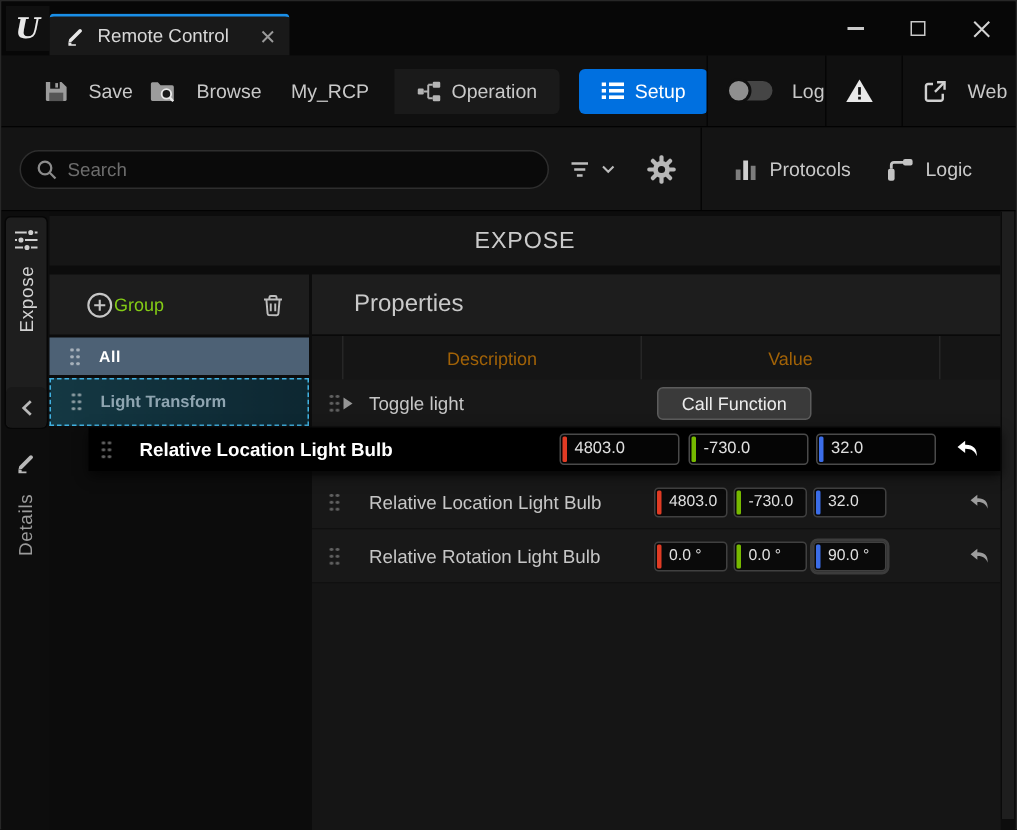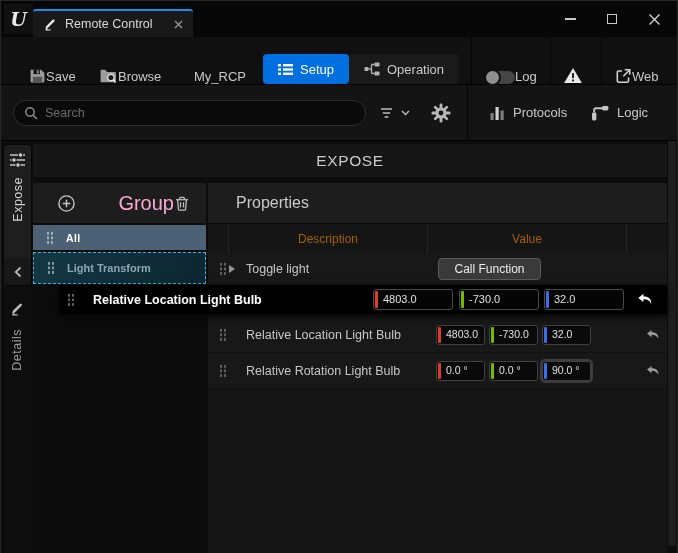--- a/index.html
+++ b/index.html
@@ -17,21 +17,21 @@
              display:flex; align-items:center; gap:8px; padding:0 10px; }
   .doc-tab .tlabel { font-size:12.5px; color:#d8d8d8; white-space:nowrap; }
   .tab-close { margin-left:auto; color:#9a9a9a; font-size:12px; line-height:1; cursor:default; }
   .win-controls { position:absolute; right:2px; top:0; height:36px; display:flex; }
   .win-btn { width:42px; height:36px; display:flex; align-items:center; justify-content:center; }
   .glyph-min { width:11px; height:2px; background:#c9c9c9; }
   .glyph-max { width:10px; height:10px; border:1.4px solid #c9c9c9; }
 
   
   .toolbar { position:relative; height:48px; background:#101010; border-bottom:1px solid #020202; }
-  .tb-item { position:absolute; top:0; height:100%; display:flex; align-items:flex-end; gap:0;
+  .tb-item { position:absolute; top:0; height:100%; display:flex; align-items:center; gap:13px;
              color:#c9c9c9; font-size:13px; white-space:nowrap; }
   .seg-btn { height:30px; display:flex; align-items:center; gap:7px; padding:0 15px; font-size:13px; }
   .seg-setup { background:#0070e0; color:#fff; border-radius:4px; }
   .seg-oper  { background:#1a1a1a; color:#c9c9c9; border-radius:0 4px 4px 0; }
   .vsep { position:absolute; top:0; bottom:0; width:1px; background:#050505; }
   .toggle { position:relative; width:30px; height:13px; background:#454545; border-radius:7px; }
   .toggle .knob { position:absolute; left:-1px; top:-2px; width:17px; height:17px; border-radius:50%;
                   background:#8f8f8f; border:2px solid #101010; }
 
   
@@ -60,21 +60,21 @@
   .details-tab .vtext { color:#9b9b9b; }
 
   
   .expose-header { position:absolute; left:32px; top:3px; width:634px; height:33px; background:#161616;
                    display:flex; align-items:center; justify-content:center;
                    color:#cbcbcb; font-size:15.5px; letter-spacing:.6px; }
 
   
   .group-panel { position:absolute; left:32px; top:42px; width:173px; height:371px; }
   .group-header { height:40px; background:#1d1d1d; display:flex; align-items:center; padding:0 16px 0 24px; }
-  .group-header .glabel { flex:1; text-align:right; color:#f9a8d4; font-size:20px; }
+  .group-header .glabel { flex:1; text-align:left; color:#84cc16; font-size:12px; }
   .grow { display:flex; align-items:center; gap:12px; padding-left:13px; }
   .row-all { margin-top:2px; height:25px; background:#4d6175; }
   .row-all .rlabel { color:#fff; font-weight:bold; font-size:10.5px; letter-spacing:.4px; }
   .row-lt { margin-top:2px; height:32px; background:linear-gradient(90deg,#143843,#0d2731);
             border:1px dashed #41b1e1; }
   .row-lt .rlabel { color:#8fa5b1; font-weight:bold; font-size:11px; }
 
   
   .props-panel { position:absolute; left:207px; top:42px; width:459px; height:444px;
                  display:flex; flex-direction:column; background:#141414; }
@@ -182,43 +182,43 @@
           <path fill="#9c9c9c" d="M1.5 3.6 a1 1 0 0 1 1-1 h3.4 l1.7 2 h7.4 a1 1 0 0 1 1 1 v7.8 a1 1 0 0 1 -1 1 h-12.5 a1 1 0 0 1 -1-1 Z"></path>
           <circle cx="11.3" cy="10" r="3" fill="#1a1a1a" stroke="#e8e8e8" stroke-width="1.2"></circle>
           <path d="M13.4 12.2 L15.6 14.6" stroke="#e8e8e8" stroke-width="1.5"></path>
         </svg>
       <span>Browse</span>
     </div>
     <div class="tb-item" style="left:193px">
       <span>My_RCP</span>
     </div>
     <div class="tb-item" style="left:262px">
+      <div class="seg-btn seg-oper">
+        <svg width="16" height="14" viewBox="0 0 16 14">
+            <g fill="#b4b4b4">
+              <rect x="0.5" y="5" width="4" height="4" rx="0.8"></rect>
+              <rect x="10.5" y="0.5" width="5" height="4" rx="0.8"></rect>
+              <rect x="10.5" y="9.5" width="5" height="4" rx="0.8"></rect>
+            </g>
+            <path d="M4.5 7 H7.5 M7.5 2.5 H10.5 M7.5 11.5 H10.5 M7.5 2.5 V11.5" stroke="#b4b4b4" stroke-width="1.3" fill="none"></path>
+          </svg>
+        <span>Operation</span>
+      </div>
       <div class="seg-btn seg-setup">
         <svg width="15" height="13" viewBox="0 0 15 13">
             <g fill="#fff">
               <rect x="0" y="1" width="3" height="2.4"></rect>
               <rect x="5" y="1" width="10" height="2.4"></rect>
               <rect x="0" y="5.3" width="3" height="2.4"></rect>
               <rect x="5" y="5.3" width="10" height="2.4"></rect>
               <rect x="0" y="9.6" width="3" height="2.4"></rect>
               <rect x="5" y="9.6" width="10" height="2.4"></rect>
             </g>
           </svg>
         <span>Setup</span>
-      </div>
-      <div class="seg-btn seg-oper">
-        <svg width="16" height="14" viewBox="0 0 16 14">
-            <g fill="#b4b4b4">
-              <rect x="0.5" y="5" width="4" height="4" rx="0.8"></rect>
-              <rect x="10.5" y="0.5" width="5" height="4" rx="0.8"></rect>
-              <rect x="10.5" y="9.5" width="5" height="4" rx="0.8"></rect>
-            </g>
-            <path d="M4.5 7 H7.5 M7.5 2.5 H10.5 M7.5 11.5 H10.5 M7.5 2.5 V11.5" stroke="#b4b4b4" stroke-width="1.3" fill="none"></path>
-          </svg>
-        <span>Operation</span>
       </div>
     </div>
     <div class="vsep" style="left:470px"></div>
     <div class="tb-item" style="left:484px">
       <div class="toggle">
           <div class="knob"></div>
         </div>
       <span>Log</span>
     </div>
     <div class="vsep" style="left:549px"></div>

